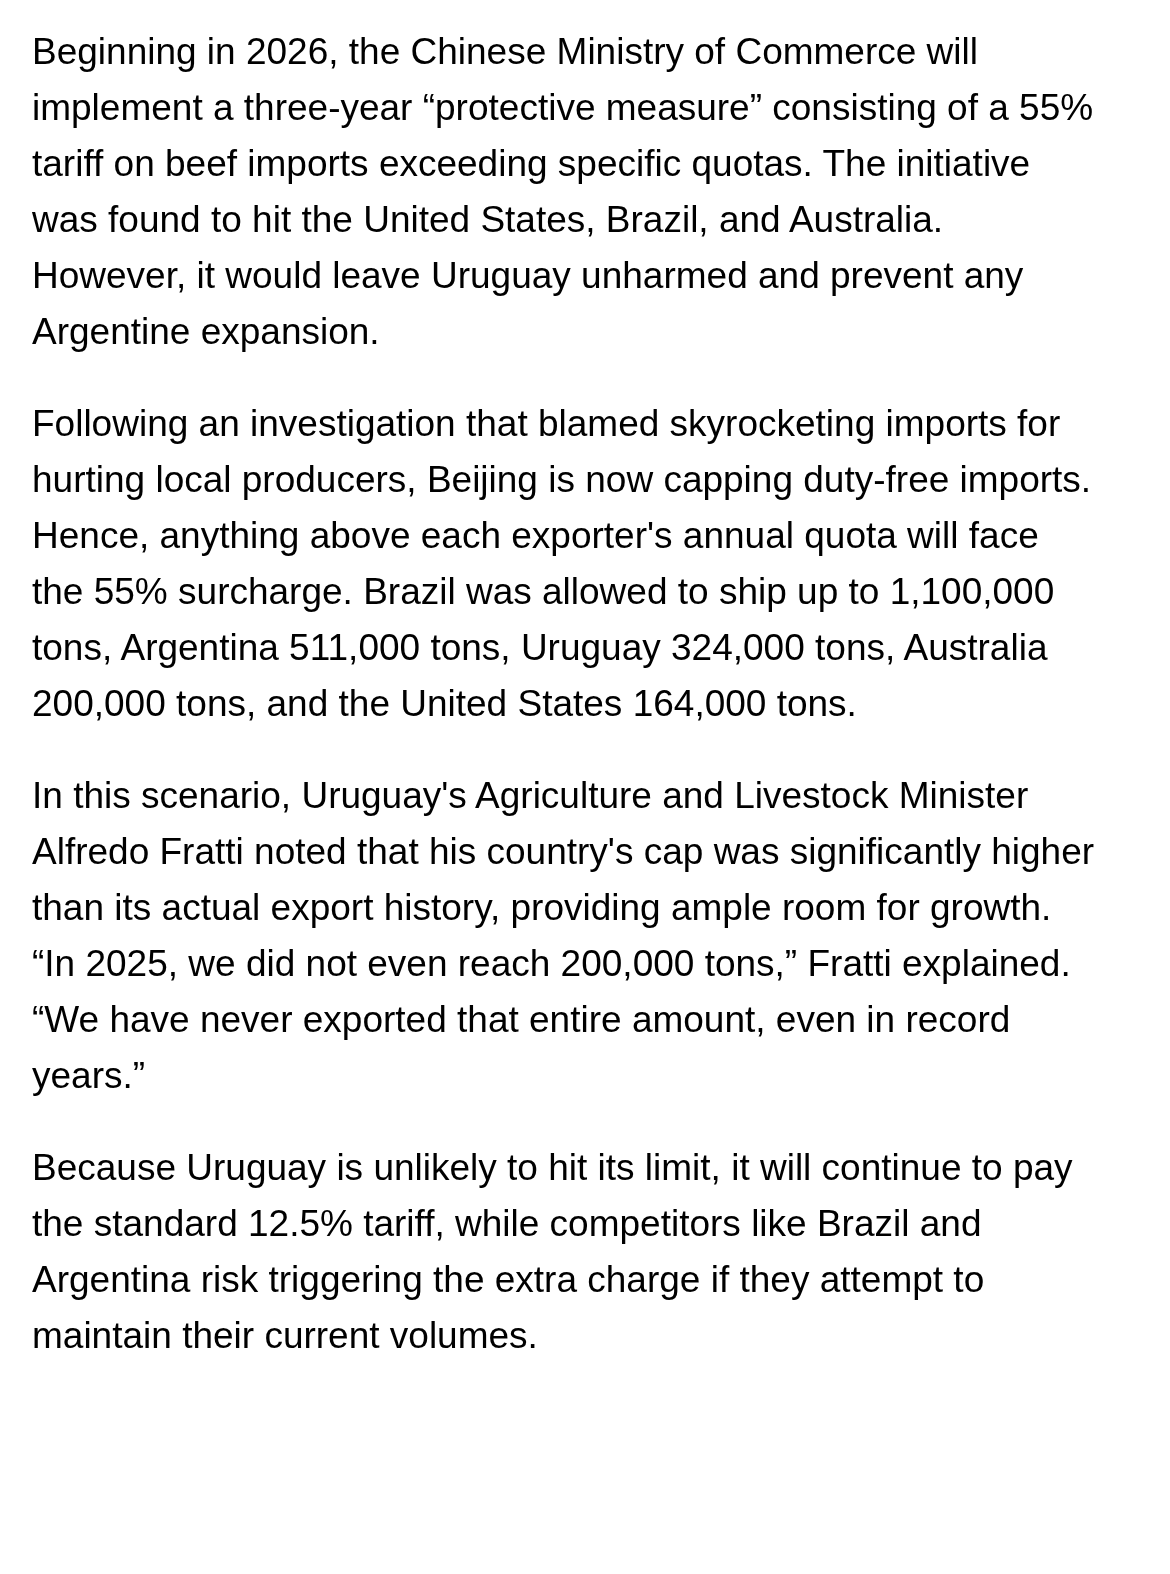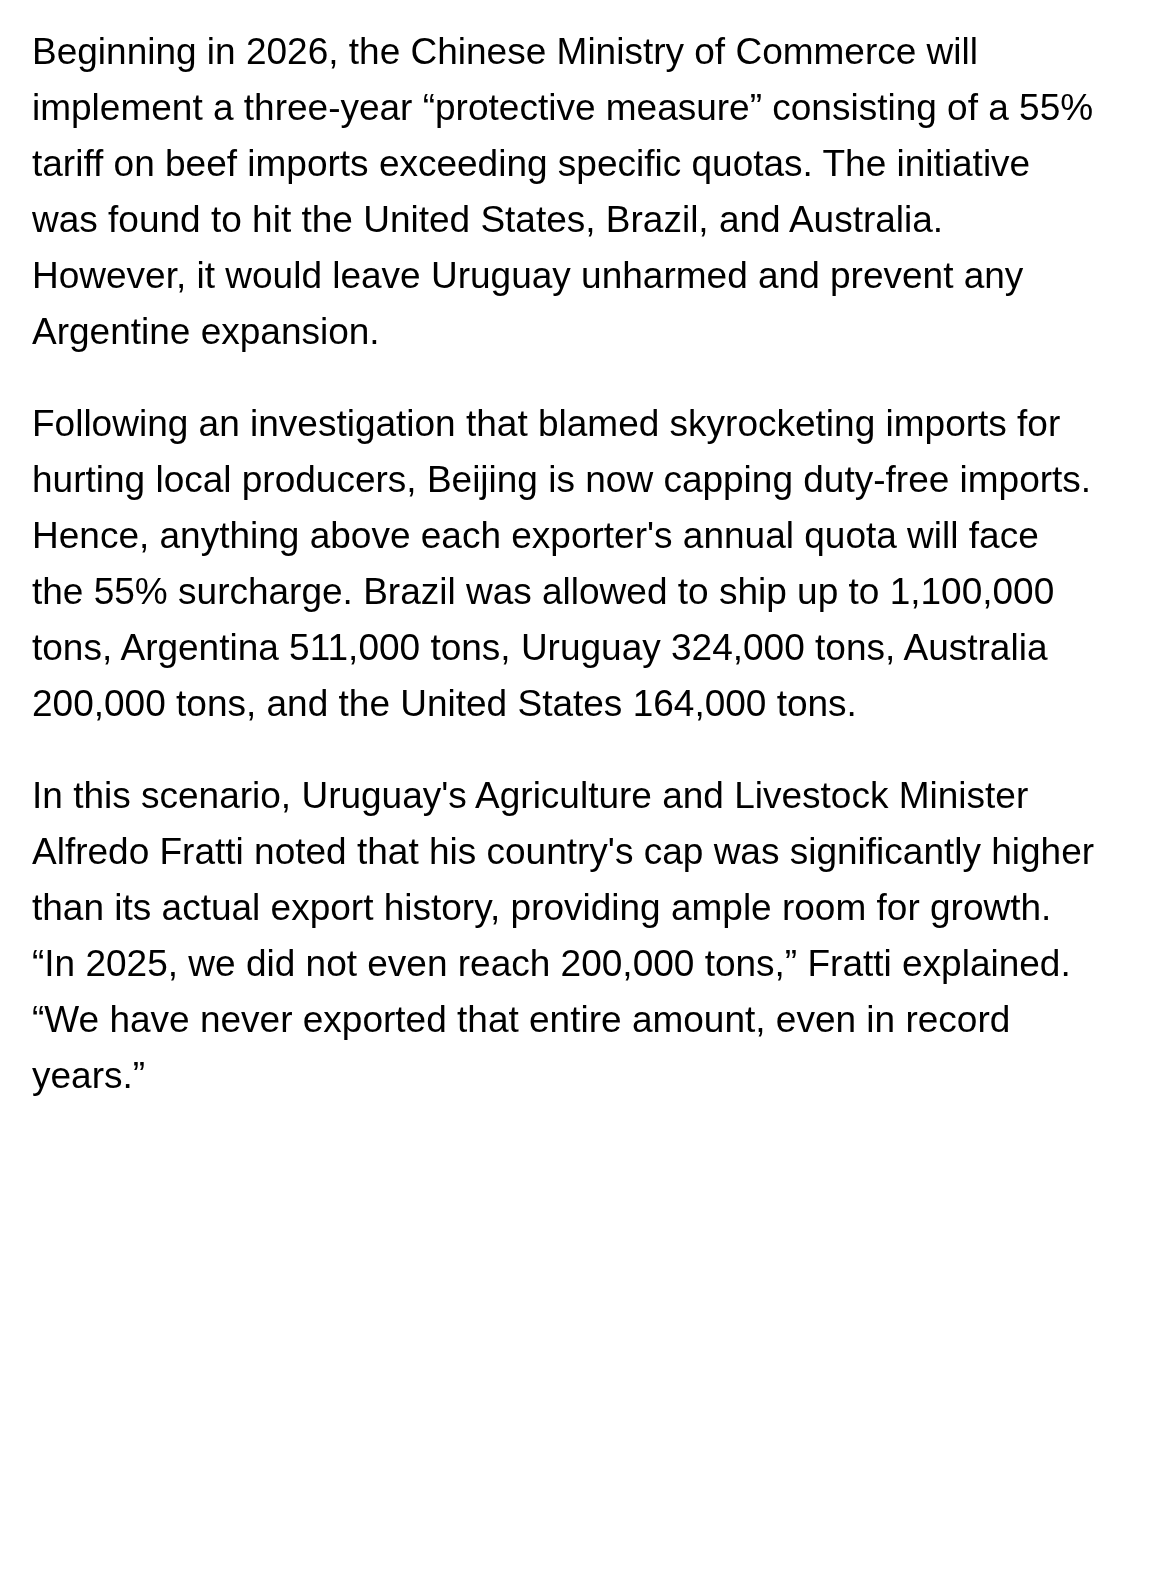--- a/index.html
+++ b/index.html
@@ -46,13 +46,17 @@
 Hence, anything above each exporter's annual quota will face
 the 55% surcharge. Brazil was allowed to ship up to 1,100,000
 tons, Argentina 511,000 tons, Uruguay 324,000 tons, Australia
 200,000 tons, and the United States 164,000 tons.</p>
   <p class="para">In this scenario, Uruguay's Agriculture and Livestock Minister
 Alfredo Fratti noted that his country's cap was significantly higher
 than its actual export history, providing ample room for growth.
 “In 2025, we did not even reach 200,000 tons,” Fratti explained.
 “We have never exported that entire amount, even in record
 years.”</p>
+  <p class="para">Because Uruguay is unlikely to hit its limit, it will continue to pay
+the standard 12.5% tariff, while competitors like Brazil and
+Argentina risk triggering the extra charge if they attempt to
+maintain their current volumes.</p>
 </main>
 
 </body></html>

